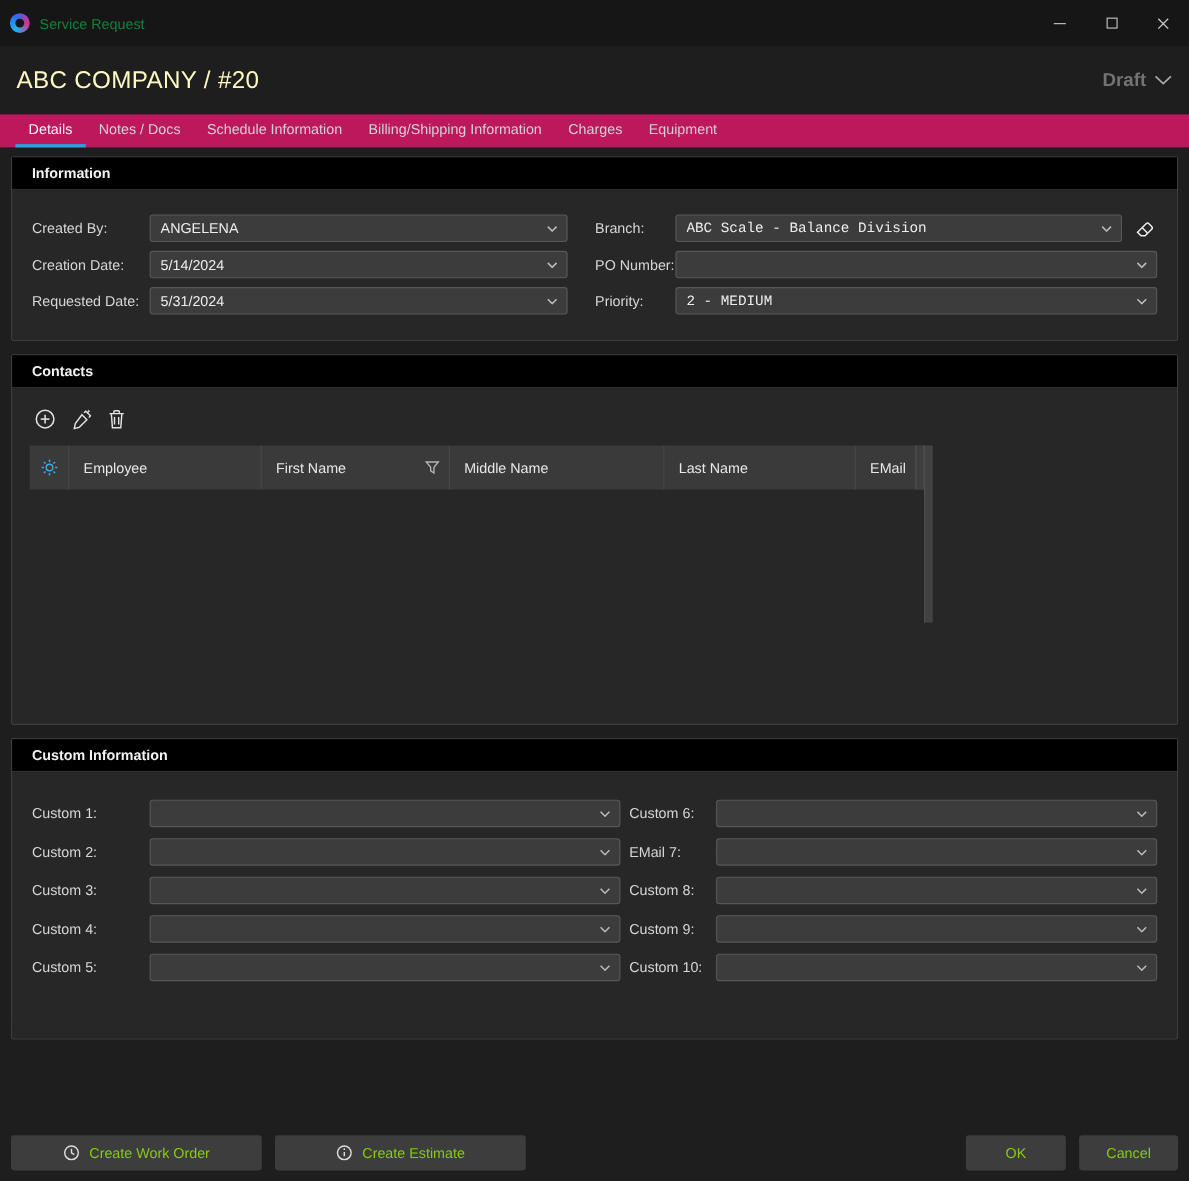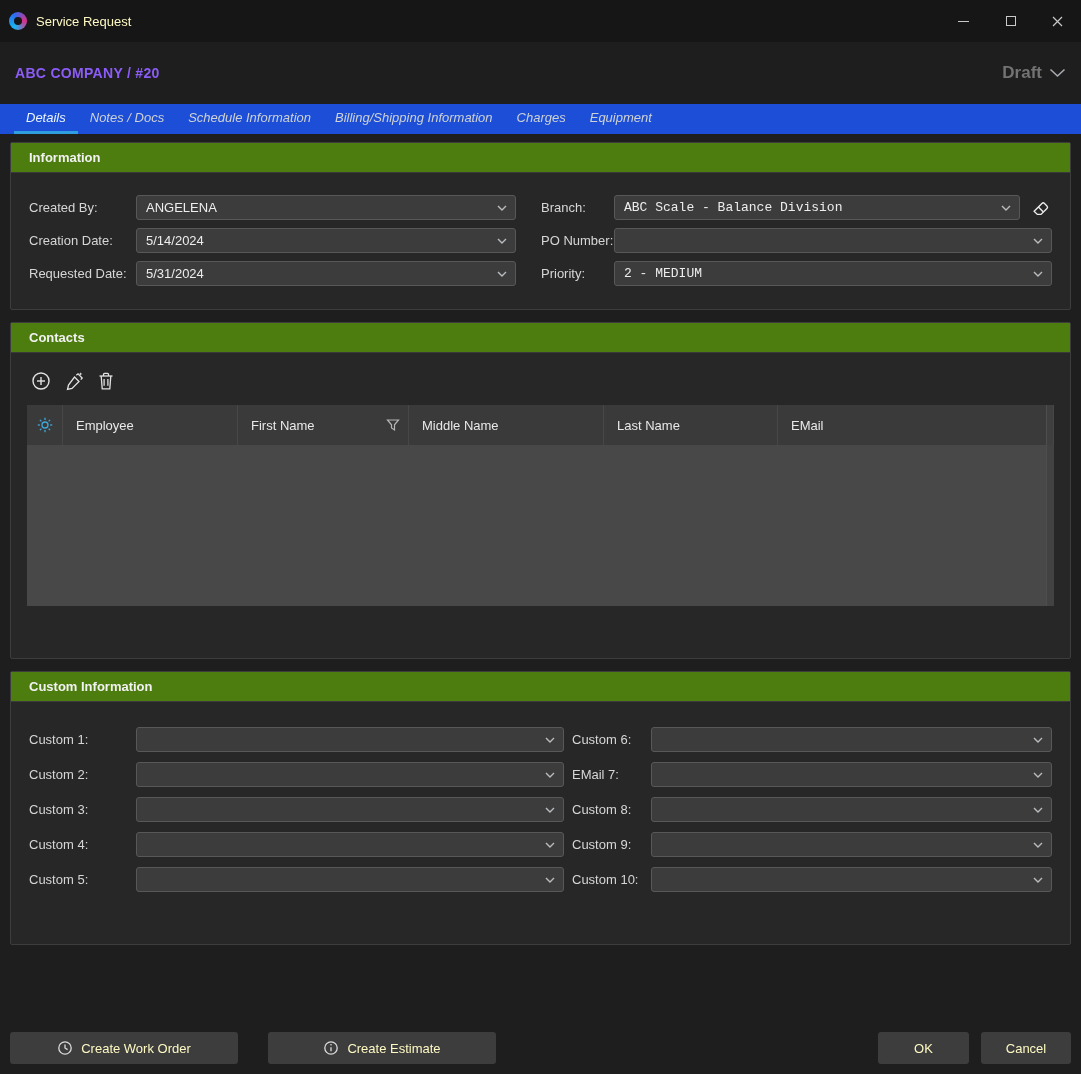--- a/index.html
+++ b/index.html
@@ -23,65 +23,65 @@
   }
   .app-icon{
     width:18px; height:18px; border-radius:50%;
     background:conic-gradient(from 210deg,#19b6f0,#2a6df0,#d82f8a,#19b6f0);
     position:relative; flex:none;
   }
   .app-icon::after{
     content:""; position:absolute; inset:5px; border-radius:50%; background:#161616;
   }
   .titlebar-text{
-    margin-left:9px; font-size:13px; color:#fef9c3;
+    margin-left:9px; font-size:13px; color:#15803d;
   }
   .win-controls{ margin-left:auto; display:flex; height:100%; }
   .win-btn{
     width:47px; height:100%;
     display:flex; align-items:center; justify-content:center;
     color:#c9c9c9;
   }
   .glyph-min{ width:11px; height:0; border-top:1px solid #c9c9c9; }
   .glyph-max{ width:10px; height:10px; border:1px solid #c9c9c9; }
 
   
   .header{
     height:62px; flex:none;
     display:flex; align-items:center; justify-content:space-between;
     padding:0 15px;
   }
-  .record-title{ font-size:14px; font-weight:bold; color:#8b5cf6; letter-spacing:.3px; }
+  .record-title{ font-size:22px; font-weight:normal; color:#fef9c3; letter-spacing:.3px; }
   .status-dd{ display:flex; align-items:center; gap:7px; }
   .status-text{ font-size:17px; font-weight:bold; color:#737373; }
 
   
   .tabbar{
-    height:30px; flex:none; background:#1d4ed8;
-    display:flex; padding-left:14px;font-style:italic;
+    height:30px; flex:none; background:#be185d;
+    display:flex; padding-left:14px;
   }
   .tab{
     padding:0 12px; font-size:13px; color:#ced2d5;
     display:flex; align-items:center;
     border-bottom:3px solid transparent;
   }
   .tab.active{ color:#e9f4fc; border-bottom-color:#2f9fe0; }
 
   
   .content{
     flex:1; padding:8px 10px 0; display:flex; flex-direction:column; gap:12px;
     min-height:0;
   }
   .section{
     border:1px solid #3d3d3d; background:#272727; border-radius:2px; flex:none;
   }
   .section-header{
     height:30px; display:flex; align-items:center;
     padding:0 18px; font-size:13px; font-weight:bold; color:#f2f2f2;
-    background:#4d7c0f; border-bottom:1px solid #3a3a3a;text-align:right;
+    background:#000000; border-bottom:1px solid #3a3a3a;text-align:right;
   }
 
   
   .combo{
     height:25px; background:#3c3c3c; border:1px solid #585858; border-radius:3px;
     display:flex; align-items:center; padding:0 8px 0 9px;
   }
   .combo .val{ flex:1; font-size:13px; color:#ededed; white-space:nowrap; overflow:hidden; }
   .combo .chev{ flex:none; margin-left:6px; display:flex; }
 
@@ -97,21 +97,21 @@
   .f2wrap{ flex:1; display:flex; align-items:center; }
   .f2{ flex:1;font-family:Liberation Mono, monospace; }
   .eraser-btn{ width:32px; flex:none; display:flex; justify-content:flex-end; align-items:center; }
 
   
   .sec-contacts{ height:337px; display:flex; flex-direction:column; }
   .contacts-body{ padding:14px 16px 0; display:flex; flex-direction:column; flex:1; }
   .contacts-toolbar{ display:flex; align-items:center; gap:13px; height:28px; margin:0 0 10px 4px; }
   .tool-btn{ display:flex; align-items:center; justify-content:center; }
 
-  .grid{ display:flex; flex-direction:column; }
+  .grid{ display:flex; }
   .grid-header{ display:flex; height:40px; background:#3a3a3a; }
   .gh-cell{
     display:flex; align-items:center; padding:0 8px 0 13px;
     font-size:13px; color:#e8e8e8; border-right:1px solid #474747;
   }
   .col-icon{ width:36px; flex:none; justify-content:center; padding:0; }
   .col-emp{ width:175px; flex:none; }
   .col-first{ width:171px; flex:none; }
   .col-mid{ width:195px; flex:none; }
   .col-last{ width:174px; flex:none; }
@@ -132,25 +132,25 @@
   .cf2{ flex:1; }
 
   
   .footer{
     margin-top:auto; flex:none;
     display:flex; align-items:center;
     padding:0 10px 10px;
   }
   .btn{
     height:32px; background:#3d3d3d; border:none; border-radius:3px;
-    color:#fef9c3; font-size:13px; font-family:"Liberation Sans",sans-serif;
+    color:#84cc16; font-size:13px; font-family:"Liberation Sans",sans-serif;
     display:flex; align-items:center; justify-content:center; gap:8px;
   }
   .btn-cwo{ width:228px; }
-  .btn-ce{ width:228px; margin-left:30px; }
+  .btn-ce{ width:228px; margin-left:12px; }
   .btn-ok{ width:91px; margin-left:auto; }
   .btn-cancel{ width:90px; margin-left:12px; }
 </style>
 </head>
 <body>
 
 <div class="window">
 
   <div class="titlebar">
     <div class="app-icon"></div>

